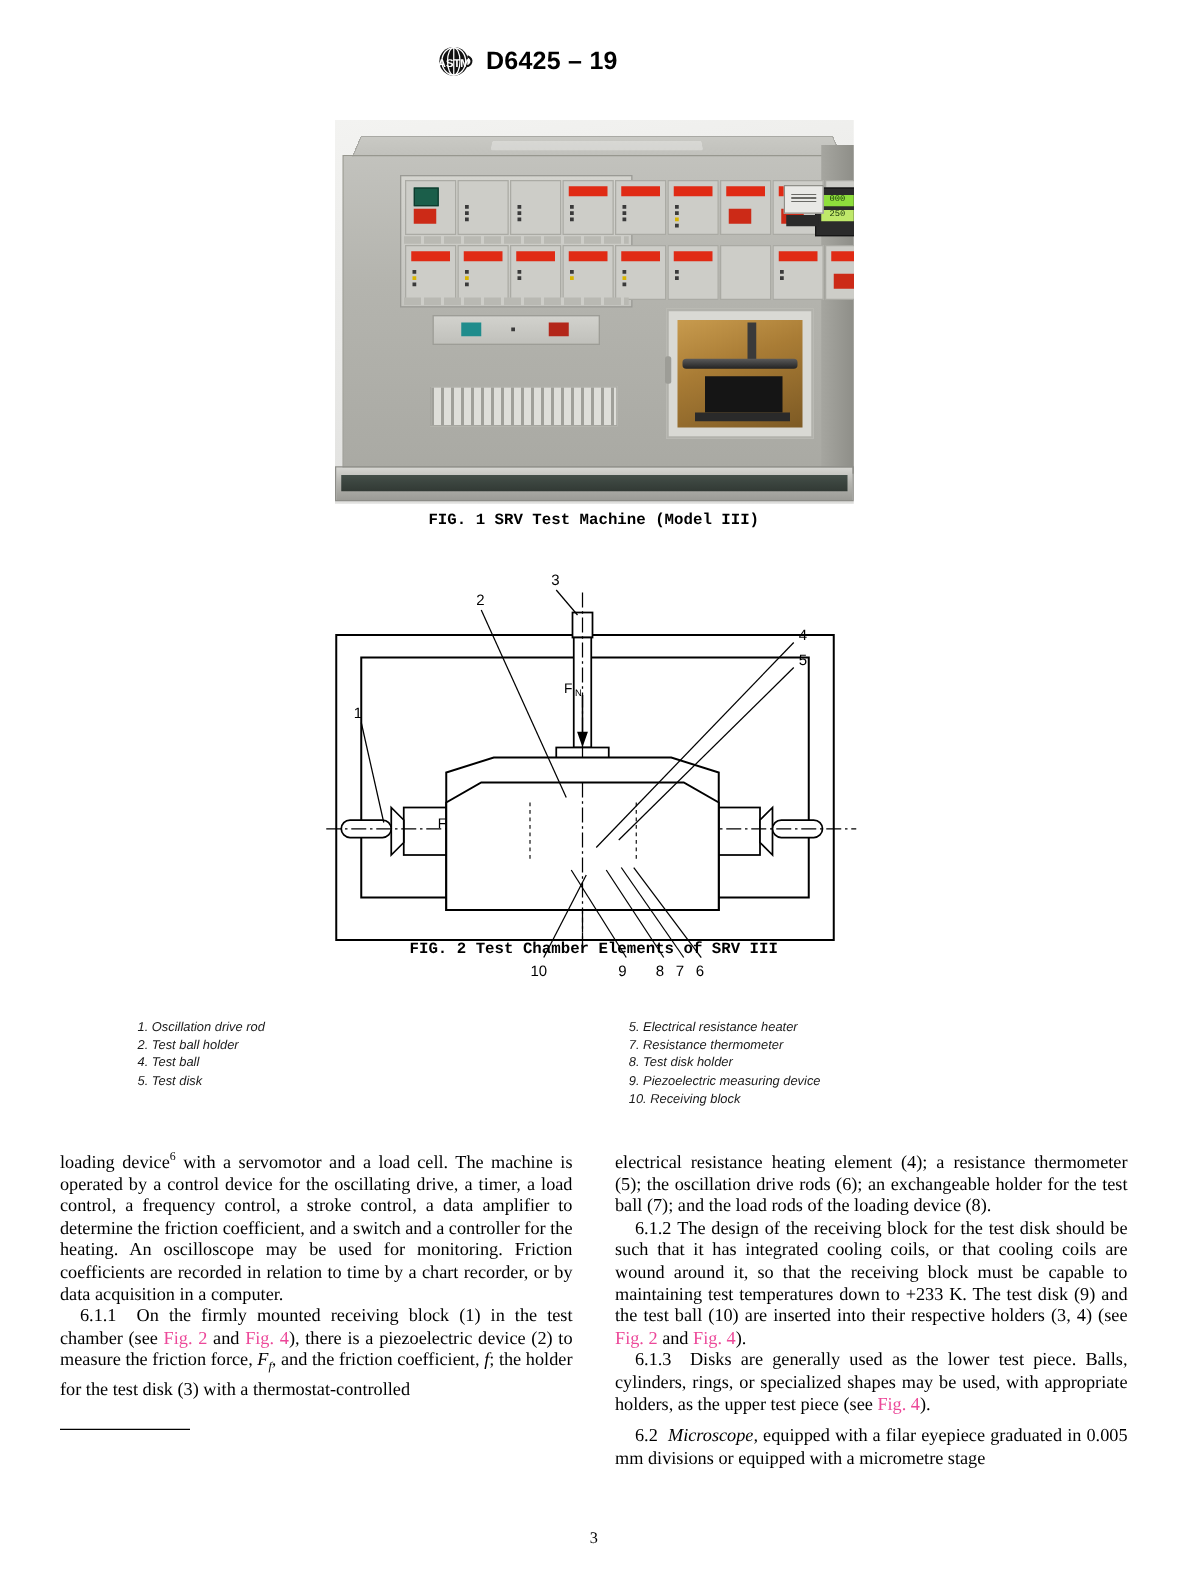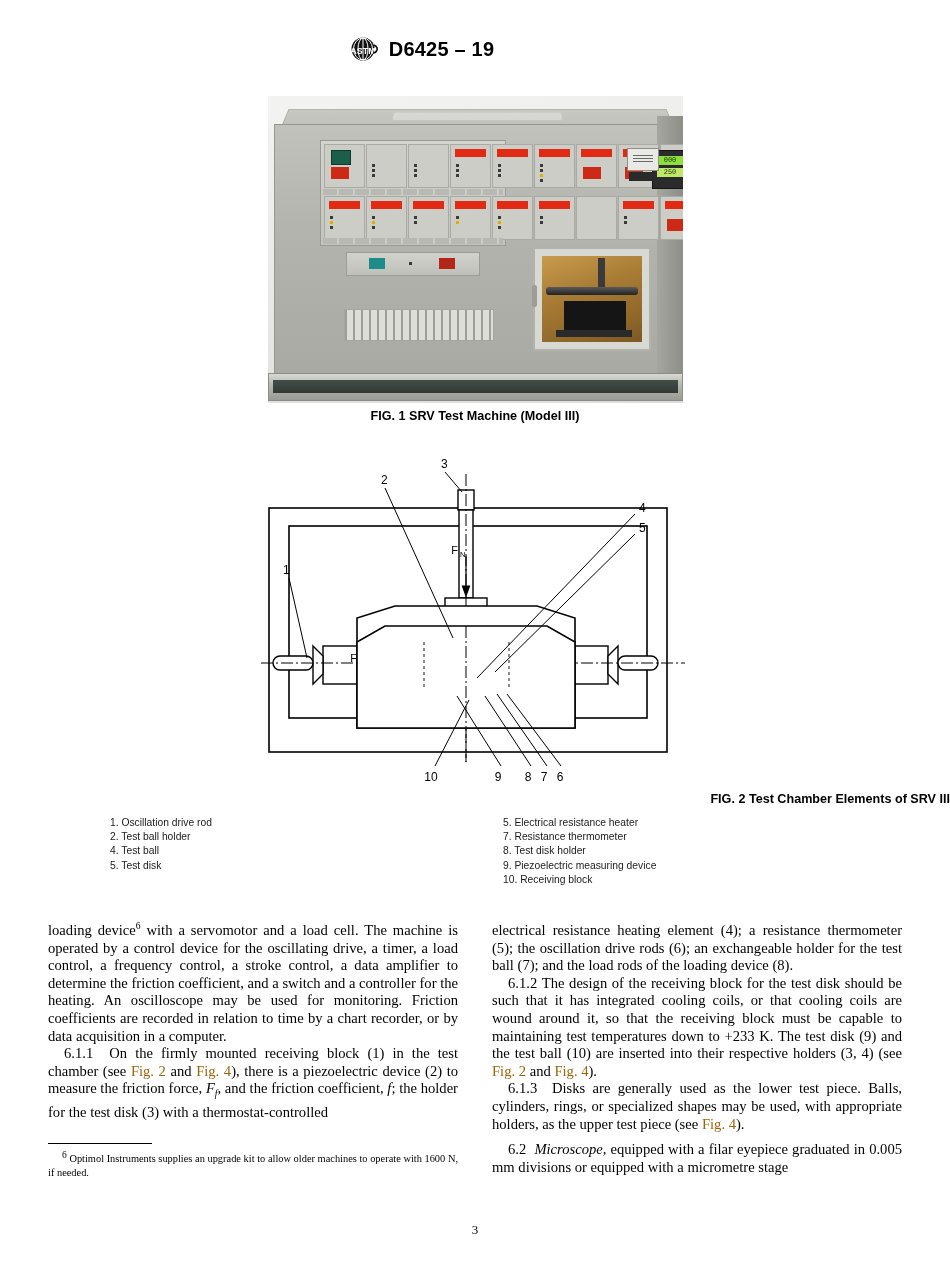--- a/index.html
+++ b/index.html
@@ -215,26 +215,26 @@
   .brand-plate .b {
     position:absolute; left:2px; top:24px; width:26px; height:9px;
     background:#2a2a2a;
   }
 
   .fig-caption {
     position:absolute;
     width: 950px;
     left: 0;
     text-align:center;
-    font-family:Liberation Sans, sans-serif;
+    font-family:Liberation Mono, monospace;
     font-weight:bold;
     font-size:12.6px;
   }
   #fig1-caption { top: 409px; }
-  #fig2-caption { top: 792px; text-align: right; }
+  #fig2-caption { top: 752px; }
 
   
   .fig2-wrap {
     position:absolute;
     top: 450px; left: 245px;
     width: 460px; height: 340px;
   }
   .fig2-wrap svg { display:block; }
 
   
@@ -244,42 +244,42 @@
     left: 110px;
     width: 730px;
     display:flex;
     font-family:"Liberation Sans", sans-serif;
     font-size: 10.3px;
     line-height: 14.2px;
     color:#1a1a1a;
   }
   .legend .col { width: 50%; }
   .legend .col.right { padding-left: 28px; box-sizing:border-box; }
-  .legend .item { white-space:nowrap; }
+  .legend .item { white-space:nowrap;font-style:italic; }
 
   
   .columns {
     position:absolute;
     top: 922px;
     left: 48px;
     width: 854px;
     height: 300px;
     display:flex;
     gap: 34px;
   }
   .col-text {
     width: 410px;
     font-size: 14.6px;
     line-height: 17.6px;
     text-align: justify;
     text-justify: inter-word;
   }
   .col-text p { margin: 0; }
   .col-text p.ind { text-indent: 16px; }
-  .link { color:#a16207;margin-top:19px; }
+  .link { color:#ec4899;margin-top:19px; }
   .ital { font-style: italic; }
   sup { font-size: 9.5px; vertical-align: super; line-height:0; }
   .var { font-style: italic; }
   .var sub { font-size:9.5px; font-style:italic; }
 
   .footnote-rule {
     width: 104px; height:0;
     border-top: 1px solid #000;
     margin: 22px 0 8px 0;
   }
@@ -614,23 +614,20 @@
 
 <div class="columns">
 
   <div class="col-text">
     <p><span>loading device</span><sup>6</sup><span> with a servomotor and a load cell. The machine is operated by a control device for the oscillating drive, a timer, a load control, a frequency control, a stroke control, a data amplifier to determine the friction coefficient, and a switch and a controller for the heating. An oscilloscope may be used for monitoring. Friction coefficients are recorded in relation to time by a chart recorder, or by data acquisition in a computer.</span></p>
 
     <p class="ind"><span>6.1.1</span>&nbsp;&nbsp;<span>On the firmly mounted receiving block (1) in the test chamber (see </span><span class="link">Fig. 2</span><span> and </span><span class="link">Fig. 4</span><span>), there is a piezoelectric device (2) to measure the friction force, </span><span class="var"><span>F</span><sub>f</sub></span><span>, and the friction coefficient, </span><span class="var">f</span><span>; the holder for the test disk (3) with a thermostat-controlled</span></p>
 
     <div class="footnote-rule"></div>
 
-    <div class="footnote">
-      <span class="ind"><sup>6</sup><span> Optimol Instruments supplies an upgrade kit to allow older machines to operate with 1600 N, if needed.</span></span>
-    </div>
   </div>
 
   <div class="col-text">
     <p>electrical resistance heating element (4); a resistance thermometer (5); the oscillation drive rods (6); an exchangeable holder for the test ball (7); and the load rods of the loading device (8).</p>
 
     <p class="ind"><span>6.1.2</span>&nbsp;<span>The design of the receiving block for the test disk should be such that it has integrated cooling coils, or that cooling coils are wound around it, so that the receiving block must be capable to maintaining test temperatures down to +233 K. The test disk (9) and the test ball (10) are inserted into their respective holders (3, 4) (see </span><span class="link">Fig. 2</span><span> and </span><span class="link">Fig. 4</span><span>).</span></p>
 
     <p class="ind"><span>6.1.3</span>&nbsp;&nbsp;<span>Disks are generally used as the lower test piece. Balls, cylinders, rings, or specialized shapes may be used, with appropriate holders, as the upper test piece (see </span><span class="link">Fig. 4</span><span>).</span></p>
 
     <p class="ind" style="margin-top:8px"><span>6.2</span>&nbsp;&nbsp;<span class="ital">Microscope,</span><span> equipped with a filar eyepiece graduated in 0.005 mm divisions or equipped with a micrometre stage</span></p>

